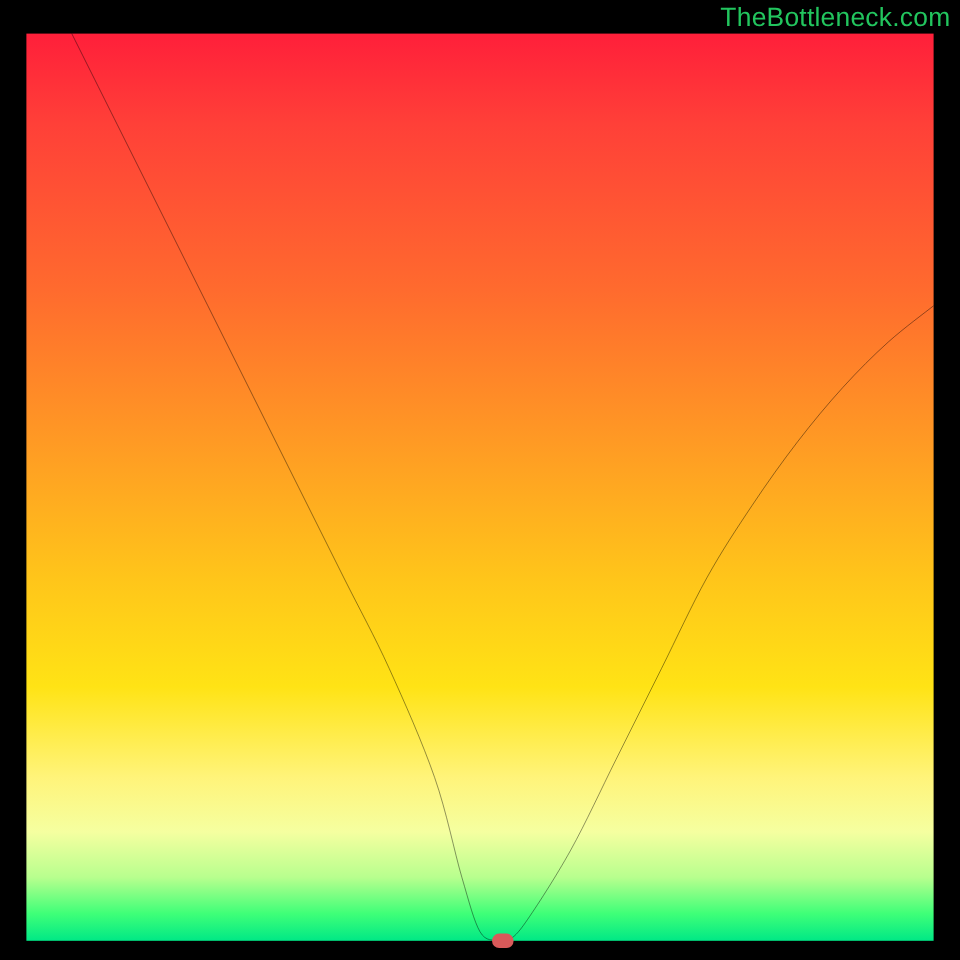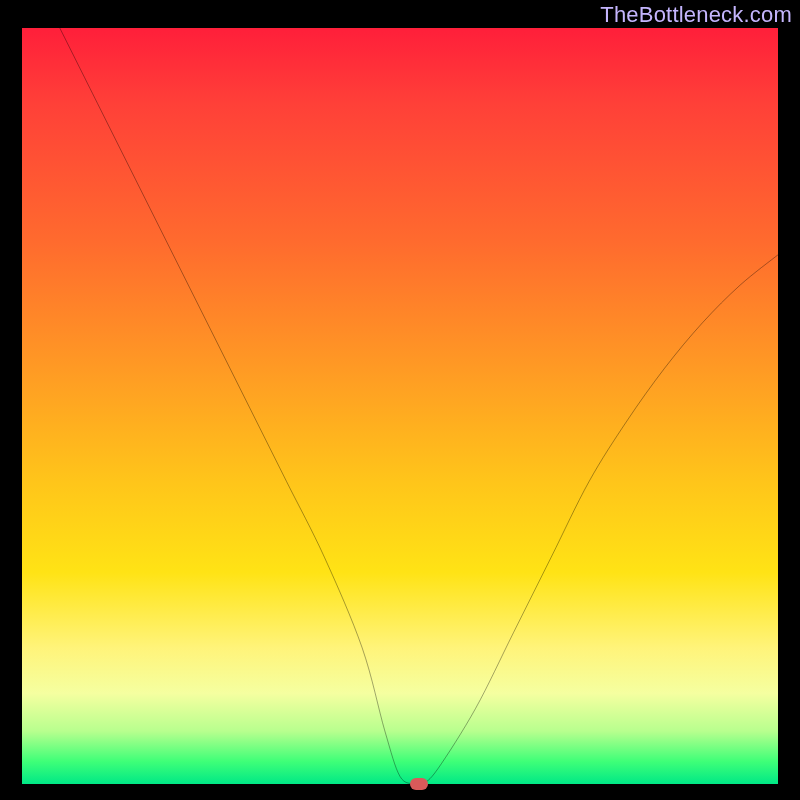--- a/index.html
+++ b/index.html
@@ -14,21 +14,21 @@
   .outer {
     position: relative;
     width: 800px;
     height: 800px;
     background: #000;
   }
   .watermark {
     position: absolute;
     top: 2px;
     right: 8px;
-    color: #c4b5fd;
+    color: #22c55e;
     font-size: 22px;
     letter-spacing: 0.2px;
     user-select: none;
   }
   .plot-area {
     position: absolute;
     left: 22px;
     top: 28px;
     width: 756px;
     height: 756px;

